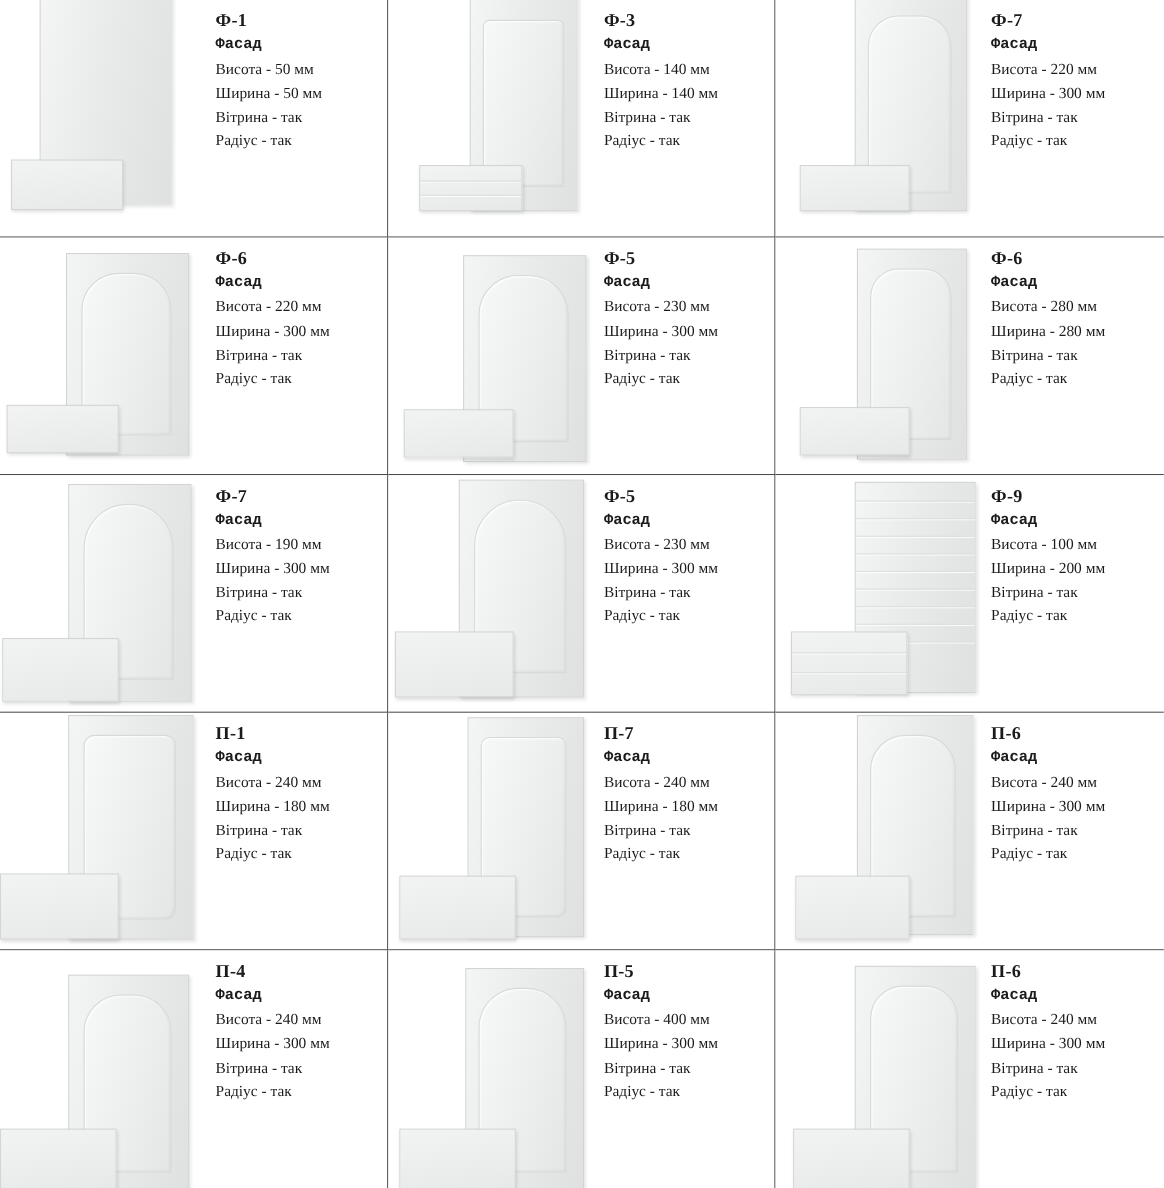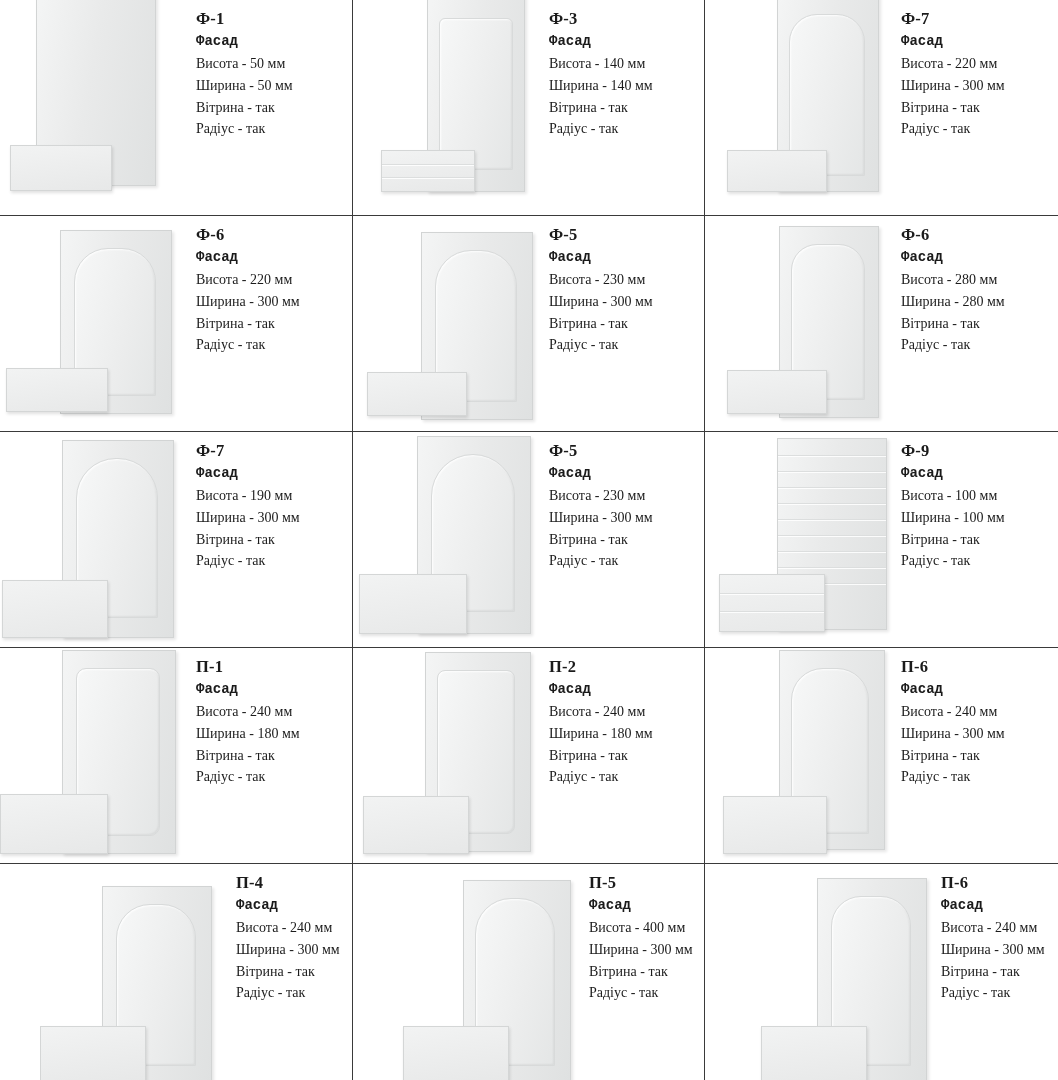--- a/index.html
+++ b/index.html
@@ -27,21 +27,21 @@
     box-sizing: border-box;
     border-right: 1px solid #3a3a3a;
     border-bottom: 1px solid #3a3a3a;
     overflow: hidden;
     background: #ffffff;
     display: flex;
     flex-direction: row;
     align-items: flex-start;
   }
   .cell.col-3 { border-right: none; }
-  .cell.row-5 { border-bottom: none; margin-left: 40px; }
+  .cell.row-5 { border-bottom: none; }
 
   
   .thumb {
     position: relative;
     width: 196px;
     height: 216px;
     flex: 0 0 196px;
   }
   .panel {
     position: absolute;
@@ -246,21 +246,21 @@
       </div>
       <div class="slab" style="left:14px;top:142px;width:104px;height:56px;">
         <div class="slat" style="top:18px;"></div>
         <div class="slat" style="top:36px;"></div>
       </div>
     </div>
     <div class="info">
       <div class="code">Ф-9</div>
       <div class="subtitle">Фасад</div>
       <div class="spec">Висота - 100 мм</div>
-      <div class="spec">Ширина - 100 мм</div>
+      <div class="spec">Ширина - 200 мм</div>
       <div class="spec">Вітрина - так</div>
       <div class="spec">Радіус - так</div>
     </div>
   </div>
 
   <div class="cell col-1 row-4">
     <div class="thumb">
       <div class="panel" style="left:62px;top:2px;width:112px;height:202px;"></div>
       <div class="panel-inner" style="left:76px;top:20px;width:82px;height:166px;border-radius:10px;"></div>
       <div class="slab" style="left:0px;top:146px;width:106px;height:58px;"></div>
@@ -275,21 +275,21 @@
     </div>
   </div>
 
   <div class="cell col-2 row-4">
     <div class="thumb">
       <div class="panel" style="left:72px;top:4px;width:104px;height:198px;"></div>
       <div class="panel-inner" style="left:84px;top:22px;width:76px;height:162px;border-radius:8px;"></div>
       <div class="slab" style="left:10px;top:148px;width:104px;height:56px;"></div>
     </div>
     <div class="info">
-      <div class="code">П-2</div>
+      <div class="code">П-7</div>
       <div class="subtitle">Фасад</div>
       <div class="spec">Висота - 240 мм</div>
       <div class="spec">Ширина - 180 мм</div>
       <div class="spec">Вітрина - так</div>
       <div class="spec">Радіус - так</div>
     </div>
   </div>
 
   <div class="cell col-3 row-4">
     <div class="thumb">

